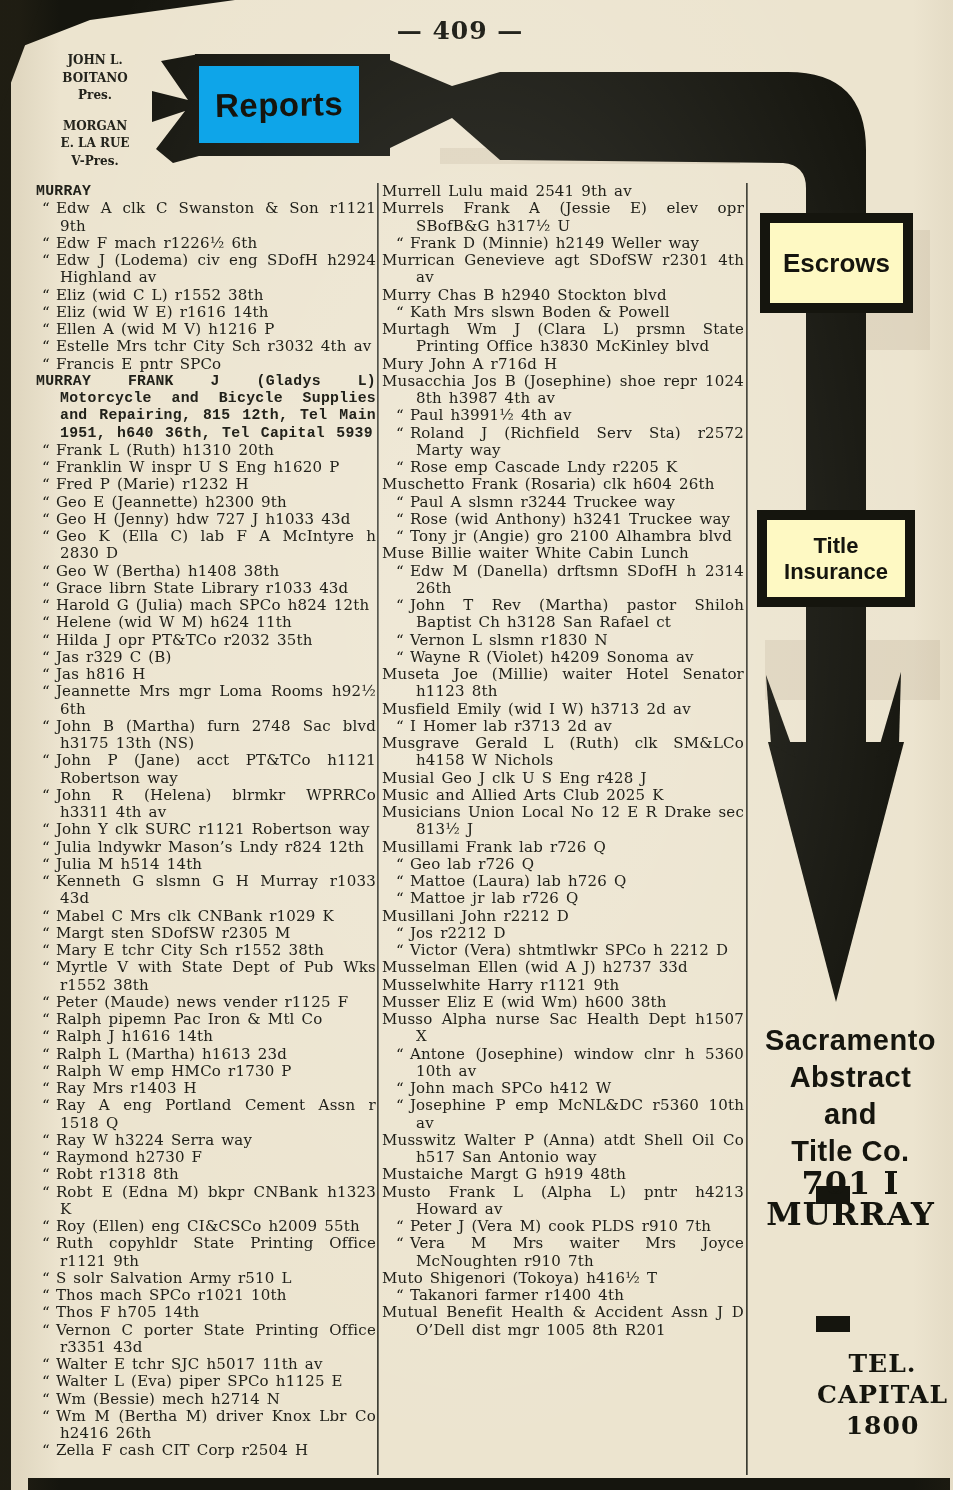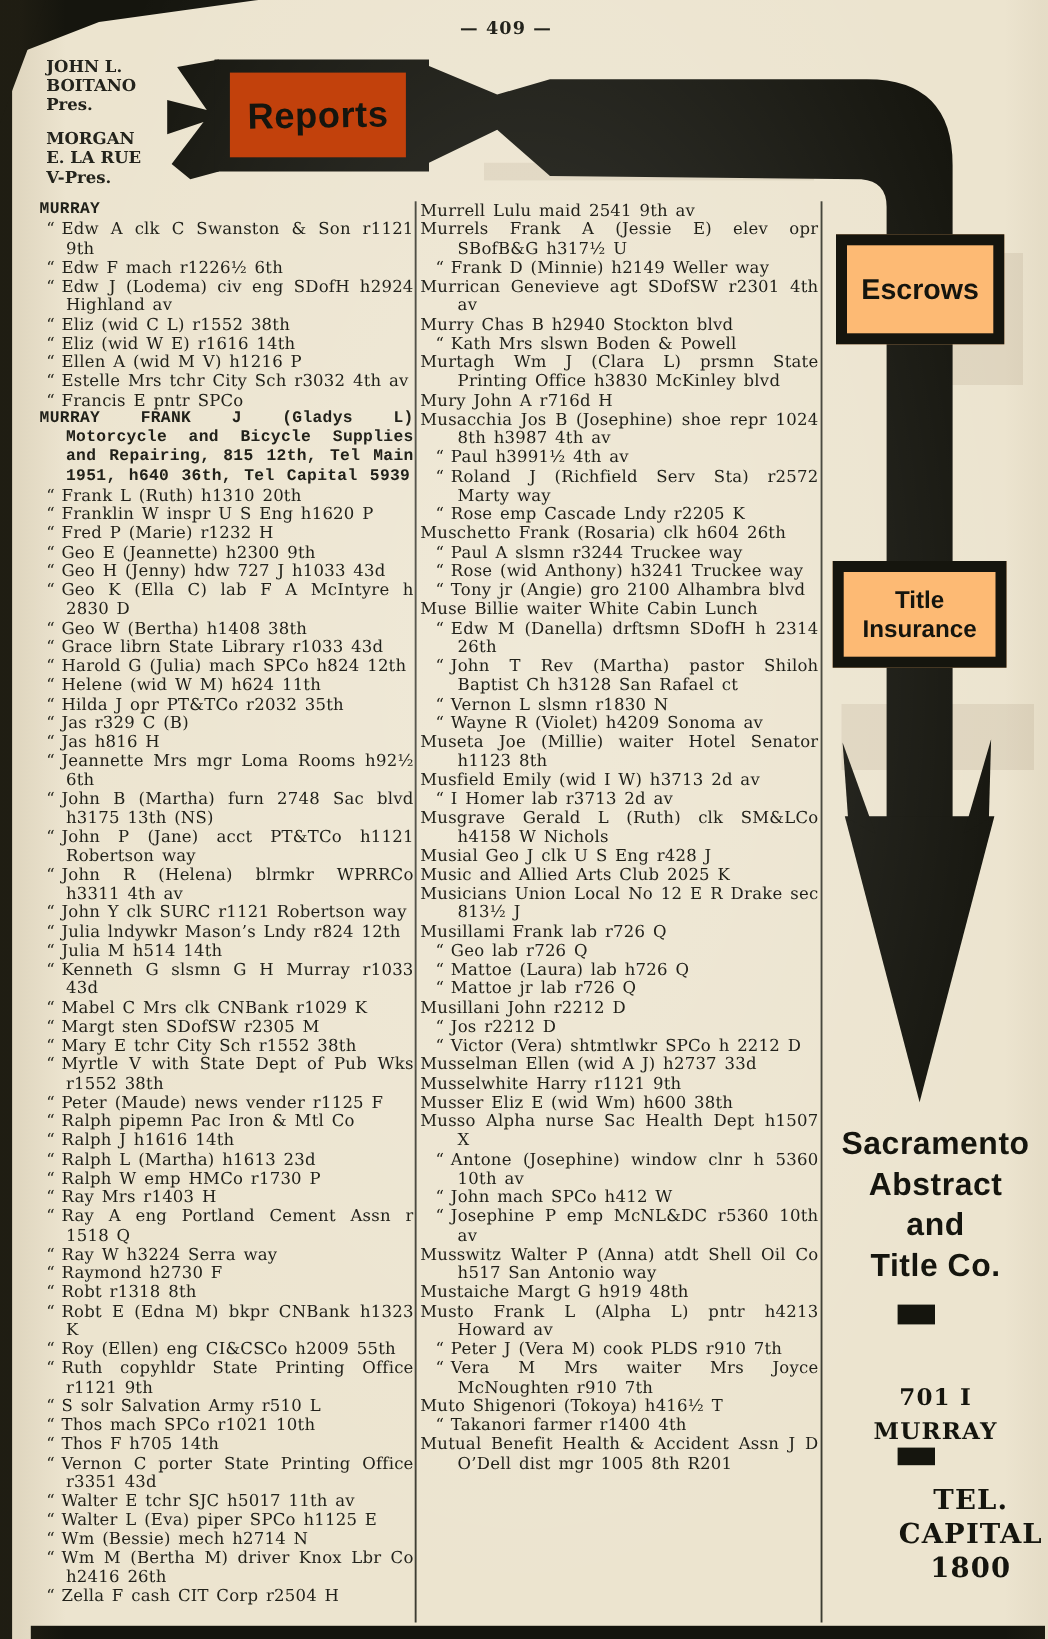--- a/index.html
+++ b/index.html
@@ -14,44 +14,44 @@
       linear-gradient(270deg, rgba(120,100,60,.06) 0 6px, rgba(0,0,0,0) 40px),
       radial-gradient(ellipse at 50% 40%, rgba(255,255,255,.18), rgba(0,0,0,0) 70%);
   }
   svg.blackwork{position:absolute;left:0;top:0;}
   .ink{fill:#15150e;}
   .rule{fill:#3c3c32;}
   .bleed{fill:#6b5c38;opacity:.10;}
 
   
   .pagenum{position:absolute;left:380px;top:16px;width:160px;text-align:center;
-    font-size:16px;font-weight:700;color:#23231c;letter-spacing:1px;}
-
-  
-  .officers{position:absolute;left:42px;top:52px;width:106px;text-align:left;
-    font-size:15px;font-weight:700;color:#23231c;line-height:17.5px;}
+    font-size:25px;font-weight:700;color:#23231c;letter-spacing:1px;}
+
+  
+  .officers{position:absolute;left:42px;top:52px;width:106px;text-align:center;
+    font-size:12px;font-weight:700;color:#23231c;line-height:17.5px;}
   .officers .grp{margin-bottom:13px;}
 
   
-  .reports-box{position:absolute;left:209px;top:66px;width:160px;height:77px;
-    background:#c2410c;display:flex;align-items:center;justify-content:center;}
+  .reports-box{position:absolute;left:199px;top:66px;width:160px;height:77px;
+    background:#0ea5e9;display:flex;align-items:center;justify-content:center;}
   .reports-box span{font-family:"Liberation Sans",sans-serif;font-weight:800;
     font-size:33px;color:#15150e;letter-spacing:.5px;transform:rotate(-1deg);}
 
   
-  .adbox{position:absolute;background:#fdba74;border:10px solid #15150e;
+  .adbox{position:absolute;background:#fef9c3;border:10px solid #15150e;
     display:flex;align-items:center;justify-content:center;text-align:center;
     font-family:"Liberation Sans",sans-serif;font-weight:800;color:#15150e;}
   .escrows{left:760px;top:213px;width:133px;height:80px;font-size:26px;}
   .titleins{left:757px;top:510px;width:138px;height:77px;font-size:22px;line-height:26px;}
 
   .adtext{position:absolute;left:748px;width:205px;text-align:center;color:#15150e;}
   .company{top:1022px;font-family:"Liberation Sans",sans-serif;font-weight:800;
     font-size:29px;line-height:37px;letter-spacing:.5px;}
-  .address{top:1254px;font-size:21px;font-weight:700;line-height:31px;letter-spacing:1px;}
+  .address{top:1168px;font-size:32px;font-weight:700;line-height:31px;letter-spacing:1px;}
   .phone{top:1348px;font-size:25px;font-weight:700;line-height:31px;letter-spacing:1px;padding-left:32px;}
 
   
   .col{position:absolute;top:183px;height:1294px;overflow:hidden;
     font-size:15px;line-height:17.25px;color:#21211a;text-align:justify;
     letter-spacing:.2px;word-spacing:2px;}
   .col1{left:36px;width:340px;}
   .col2{left:382px;width:362px;}
   .col p{margin:0;}
   .col1 p{padding-left:24px;text-indent:-24px;}

